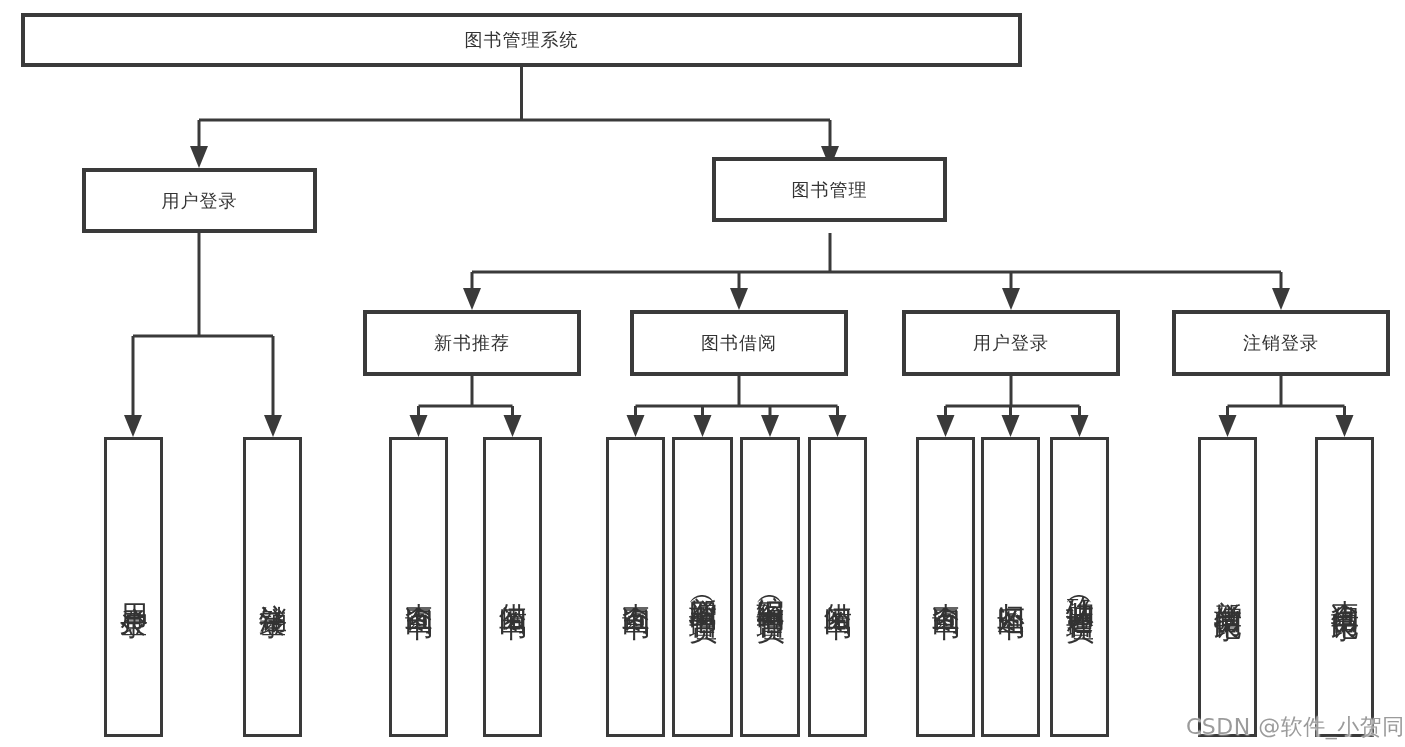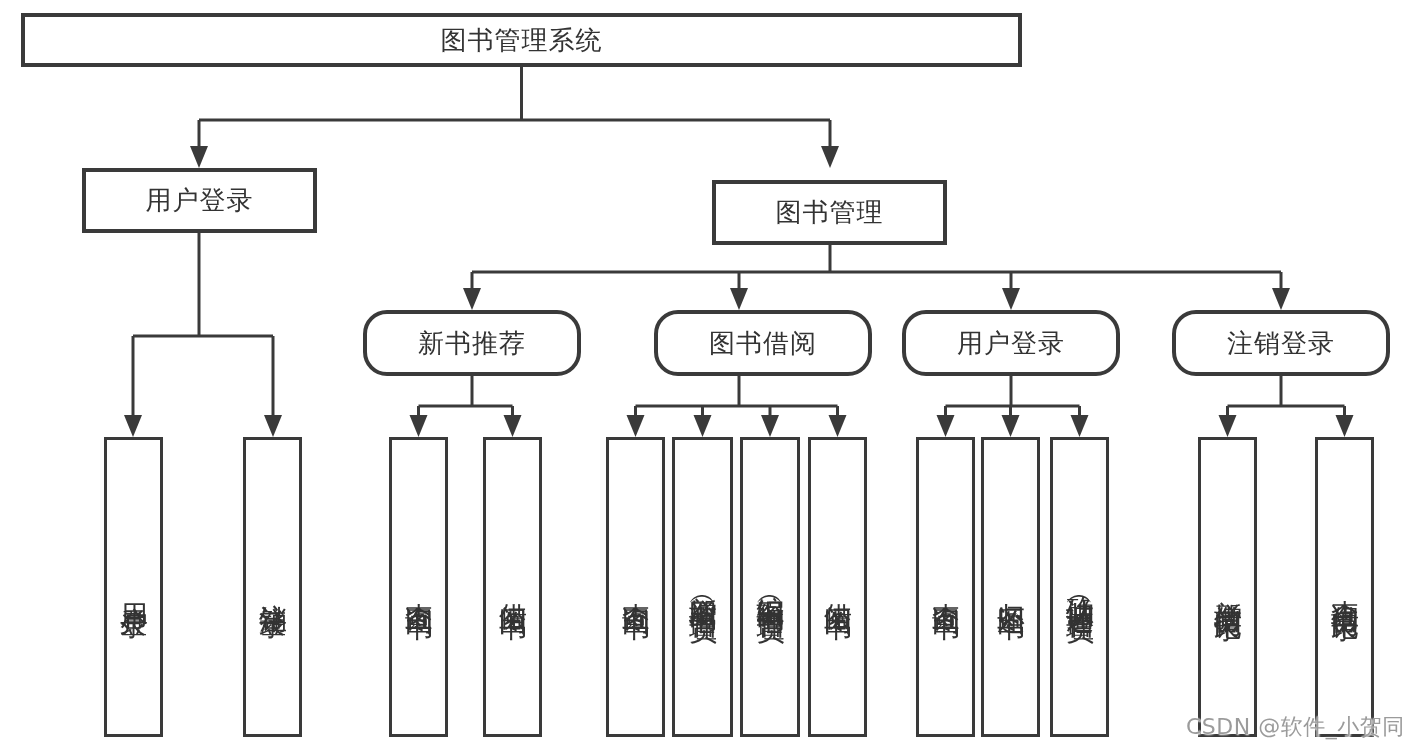--- a/index.html
+++ b/index.html
@@ -29,42 +29,42 @@
   }
   .box {
     position: absolute;
     background: #ffffff;
     border: 4px solid #3a3a3a;
     box-sizing: border-box;
     display: flex;
     align-items: center;
     justify-content: center;
     z-index: 2;
-    font-size: 26px;
+    font-size: 18px;
     letter-spacing: 1px;
     white-space: nowrap;
   }
   .leaf {
     border-width: 3px;
     writing-mode: vertical-rl;
     text-orientation: mixed;
     font-size: 28px;
     letter-spacing: 3px;
     white-space: normal;
     line-height: 1;
   }
   
   .lv1 { left: 21px; top: 13px; width: 1001px; height: 54px; }
   
   .b-login { left: 82px;  top: 168px; width: 235px; height: 65px; }
-  .b-mgmt  { left: 712px; top: 180px; width: 235px; height: 65px; }
-  
-  .lv3 { top: 310px; height: 66px; width: 218px; border-radius: 24px; }
+  .b-mgmt  { left: 712px; top: 157px; width: 235px; height: 65px; }
+  
+  .lv3 { top: 310px; height: 66px; width: 218px; }
   .b-newbook { left: 363px; }
-  .b-borrow  { left: 654px; }
+  .b-borrow  { left: 630px; }
   .b-current { left: 902px; }
   .b-records { left: 1172px; }
   
   .lv4 { top: 437px; height: 300px; width: 59px; }
   .l1 { left: 104px; }
   .l2 { left: 243px; }
   .n1 { left: 389px; }
   .n2 { left: 483px; }
   .bb1 { left: 606px; }
   .bb2 { left: 672px; width: 61px; }

